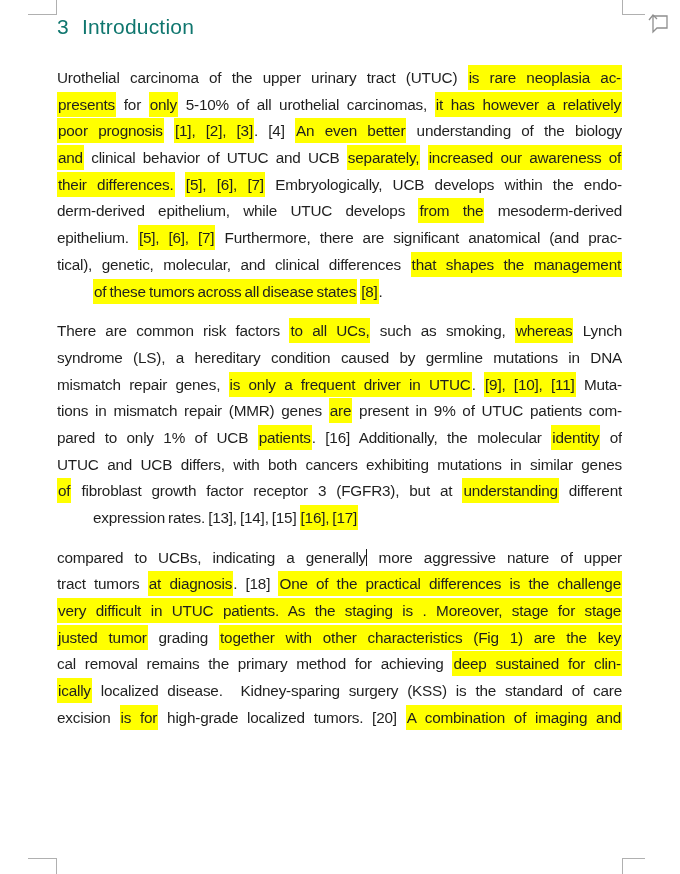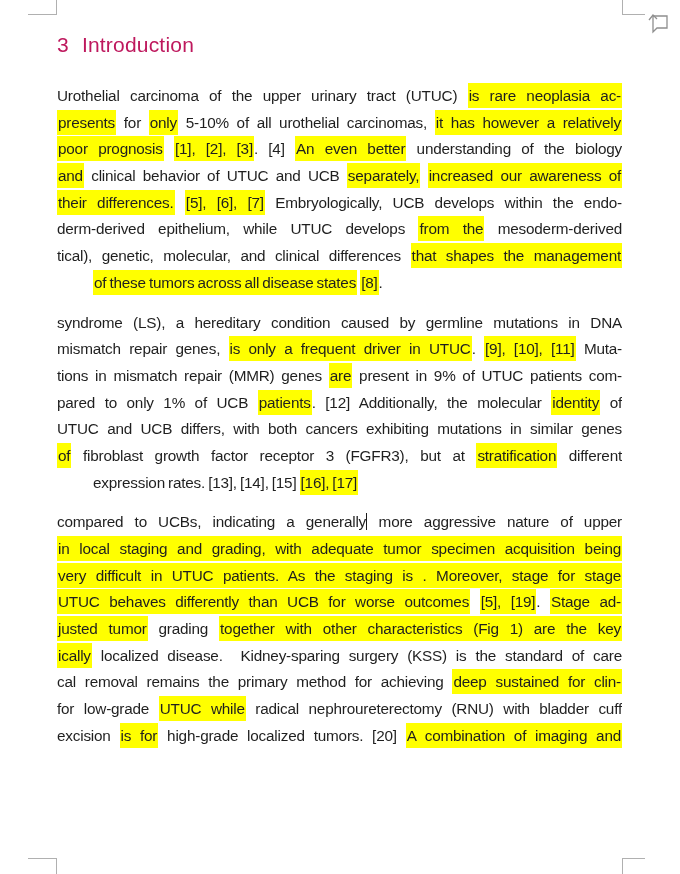--- a/index.html
+++ b/index.html
@@ -14,22 +14,22 @@
   }
   
   .corner{position:absolute;}
   .corner.tl{left:28px;top:0;width:28px;height:14px;border-right:1px solid var(--bm);border-bottom:1px solid var(--bm);}
   .corner.tr{left:622px;top:0;width:22px;height:14px;border-left:1px solid var(--bm);border-bottom:1px solid var(--bm);}
   .corner.bl{left:28px;top:858px;width:28px;height:16px;border-right:1px solid var(--bm);border-top:1px solid var(--bm);}
   .corner.br{left:622px;top:858px;width:22px;height:16px;border-left:1px solid var(--bm);border-top:1px solid var(--bm);}
   .comment-anchor{position:absolute;left:646px;top:12px;width:24px;height:22px;cursor:pointer;}
   .textcol{position:absolute;left:57px;top:13px;width:565px;}
   .doc-heading{
-    margin:18px 0 25px 0;font-size:21px;line-height:27px;font-weight:normal;
-    color:#be185d;letter-spacing:0.2px;
+    margin:0 0 25px 0;font-size:21px;line-height:27px;font-weight:normal;
+    color:#0f766e;letter-spacing:0.2px;
   }
   .doc-heading .num{margin-right:13px;}
   .para{margin:0 0 13px 0;}
   .line{
     font-size:15.3px;line-height:26.7px;height:26.7px;overflow:hidden;
     text-align:justify;text-align-last:justify;
     letter-spacing:-0.2px;word-spacing:-1px;
   }
   .line.noj{text-align-last:left;margin-left:36px;}
   .hl{background:var(--hl);padding:4px 1px;}
@@ -58,39 +58,39 @@
   <div class="textcol">
     <h2 class="doc-heading"><span class="num">3</span><span>Introduction</span></h2>
     <div id="doc-body">
         <div class="para">
           <div class="line"><span>Urothelial carcinoma of the upper urinary tract (UTUC) </span><span class="hl">is rare neoplasia ac-</span></div>
           <div class="line"><span class="hl">presents</span><span> for </span><span class="hl">only</span><span> 5-10% of all urothelial carcinomas, </span><span class="hl">it has however a relatively</span></div>
           <div class="line"><span class="hl">poor prognosis</span><span> </span><span class="hl">[1], [2], [3]</span><span>. [4] </span><span class="hl">An even better</span><span> understanding of the biology</span></div>
           <div class="line"><span class="hl">and</span><span> clinical behavior of UTUC and UCB </span><span class="hl">separately,</span><span> </span><span class="hl">increased our awareness of</span></div>
           <div class="line"><span class="hl">their differences.</span><span> </span><span class="hl">[5], [6], [7]</span><span> Embryologically, UCB develops within the endo-</span></div>
           <div class="line"><span>derm-derived epithelium, while UTUC develops </span><span class="hl">from the</span><span> mesoderm-derived</span></div>
+          <div class="line"><span>epithelium. </span><span class="hl">[5], [6], [7]</span><span> Furthermore, there are significant anatomical (and prac-</span></div>
           <div class="line"><span>tical), genetic, molecular, and clinical differences </span><span class="hl">that shapes the management</span></div>
           <div class="line noj"><span class="hl">of these tumors across all disease states</span><span> </span><span class="hl">[8]</span><span>.</span></div>
         </div>
         <div class="para">
+          <div class="line"><span>There are common risk factors </span><span class="hl">to all UCs,</span><span> such as smoking, </span><span class="hl">whereas</span><span> Lynch</span></div>
           <div class="line"><span>syndrome (LS), a hereditary condition caused by germline mutations in DNA</span></div>
           <div class="line"><span>mismatch repair genes, </span><span class="hl">is only a frequent driver in UTUC</span><span>. </span><span class="hl">[9], [10], [11]</span><span> Muta-</span></div>
           <div class="line"><span>tions in mismatch repair (MMR) genes </span><span class="hl">are</span><span> present in 9% of UTUC patients com-</span></div>
-          <div class="line"><span>pared to only 1% of UCB </span><span class="hl">patients</span><span>. [12] Additionally, the molecular </span><span class="hl">identity</span><span> of</span></div>
+          <div class="line"><span>pared to only 1% of UCB </span><span class="hl">patients</span><span>. [16] Additionally, the molecular </span><span class="hl">identity</span><span> of</span></div>
           <div class="line"><span>UTUC and UCB differs, with both cancers exhibiting mutations in similar genes</span></div>
-          <div class="line"><span class="hl">of</span><span> fibroblast growth factor receptor 3 (FGFR3), but at </span><span class="hl">stratification</span><span> different</span></div>
+          <div class="line"><span class="hl">of</span><span> fibroblast growth factor receptor 3 (FGFR3), but at </span><span class="hl">understanding</span><span> different</span></div>
           <div class="line noj"><span>expression rates. [13], [14], [15] </span><span class="hl">[16], [17]</span></div>
         </div>
         <div class="para">
           <div class="line"><span>compared to UCBs, indicating a generally</span><span class="caret"></span><span> more aggressive nature of upper</span></div>
-          <div class="line"><span class="hl">in local staging and grading, with adequate tumor specimen acquisition being</span></div>
+          <div class="line"><span>tract tumors </span><span class="hl">at diagnosis</span><span>. [18] </span><span class="hl">One of the practical differences is the challenge</span></div>
           <div class="line"><span class="hl">very difficult in UTUC patients. As the staging is . Moreover, stage for stage</span></div>
-          <div class="line"><span class="hl">UTUC behaves differently than UCB for worse outcomes</span><span> </span><span class="hl">[5], [19]</span><span>. </span><span class="hl">Stage ad-</span></div>
           <div class="line"><span class="hl">justed tumor</span><span> grading </span><span class="hl">together with other characteristics (Fig 1) are the key</span></div>
+          <div class="line"><span>cal removal remains the primary method for achieving </span><span class="hl">deep sustained for clin-</span></div>
           <div class="line"><span class="hl">ically</span><span> localized disease. &nbsp;Kidney-sparing surgery (KSS) is the standard of care</span></div>
-          <div class="line"><span>cal removal remains the primary method for achieving </span><span class="hl">deep sustained for clin-</span></div>
-          <div class="line"><span>for low-grade </span><span class="hl">UTUC while</span><span> radical nephroureterectomy (RNU) with bladder cuff</span></div>
           <div class="line"><span>excision </span><span class="hl">is for</span><span> high-grade localized tumors. [20] </span><span class="hl">A combination of imaging and</span></div>
         </div>
       </div>
   </div>
 
 </div>
 
 </body></html>

